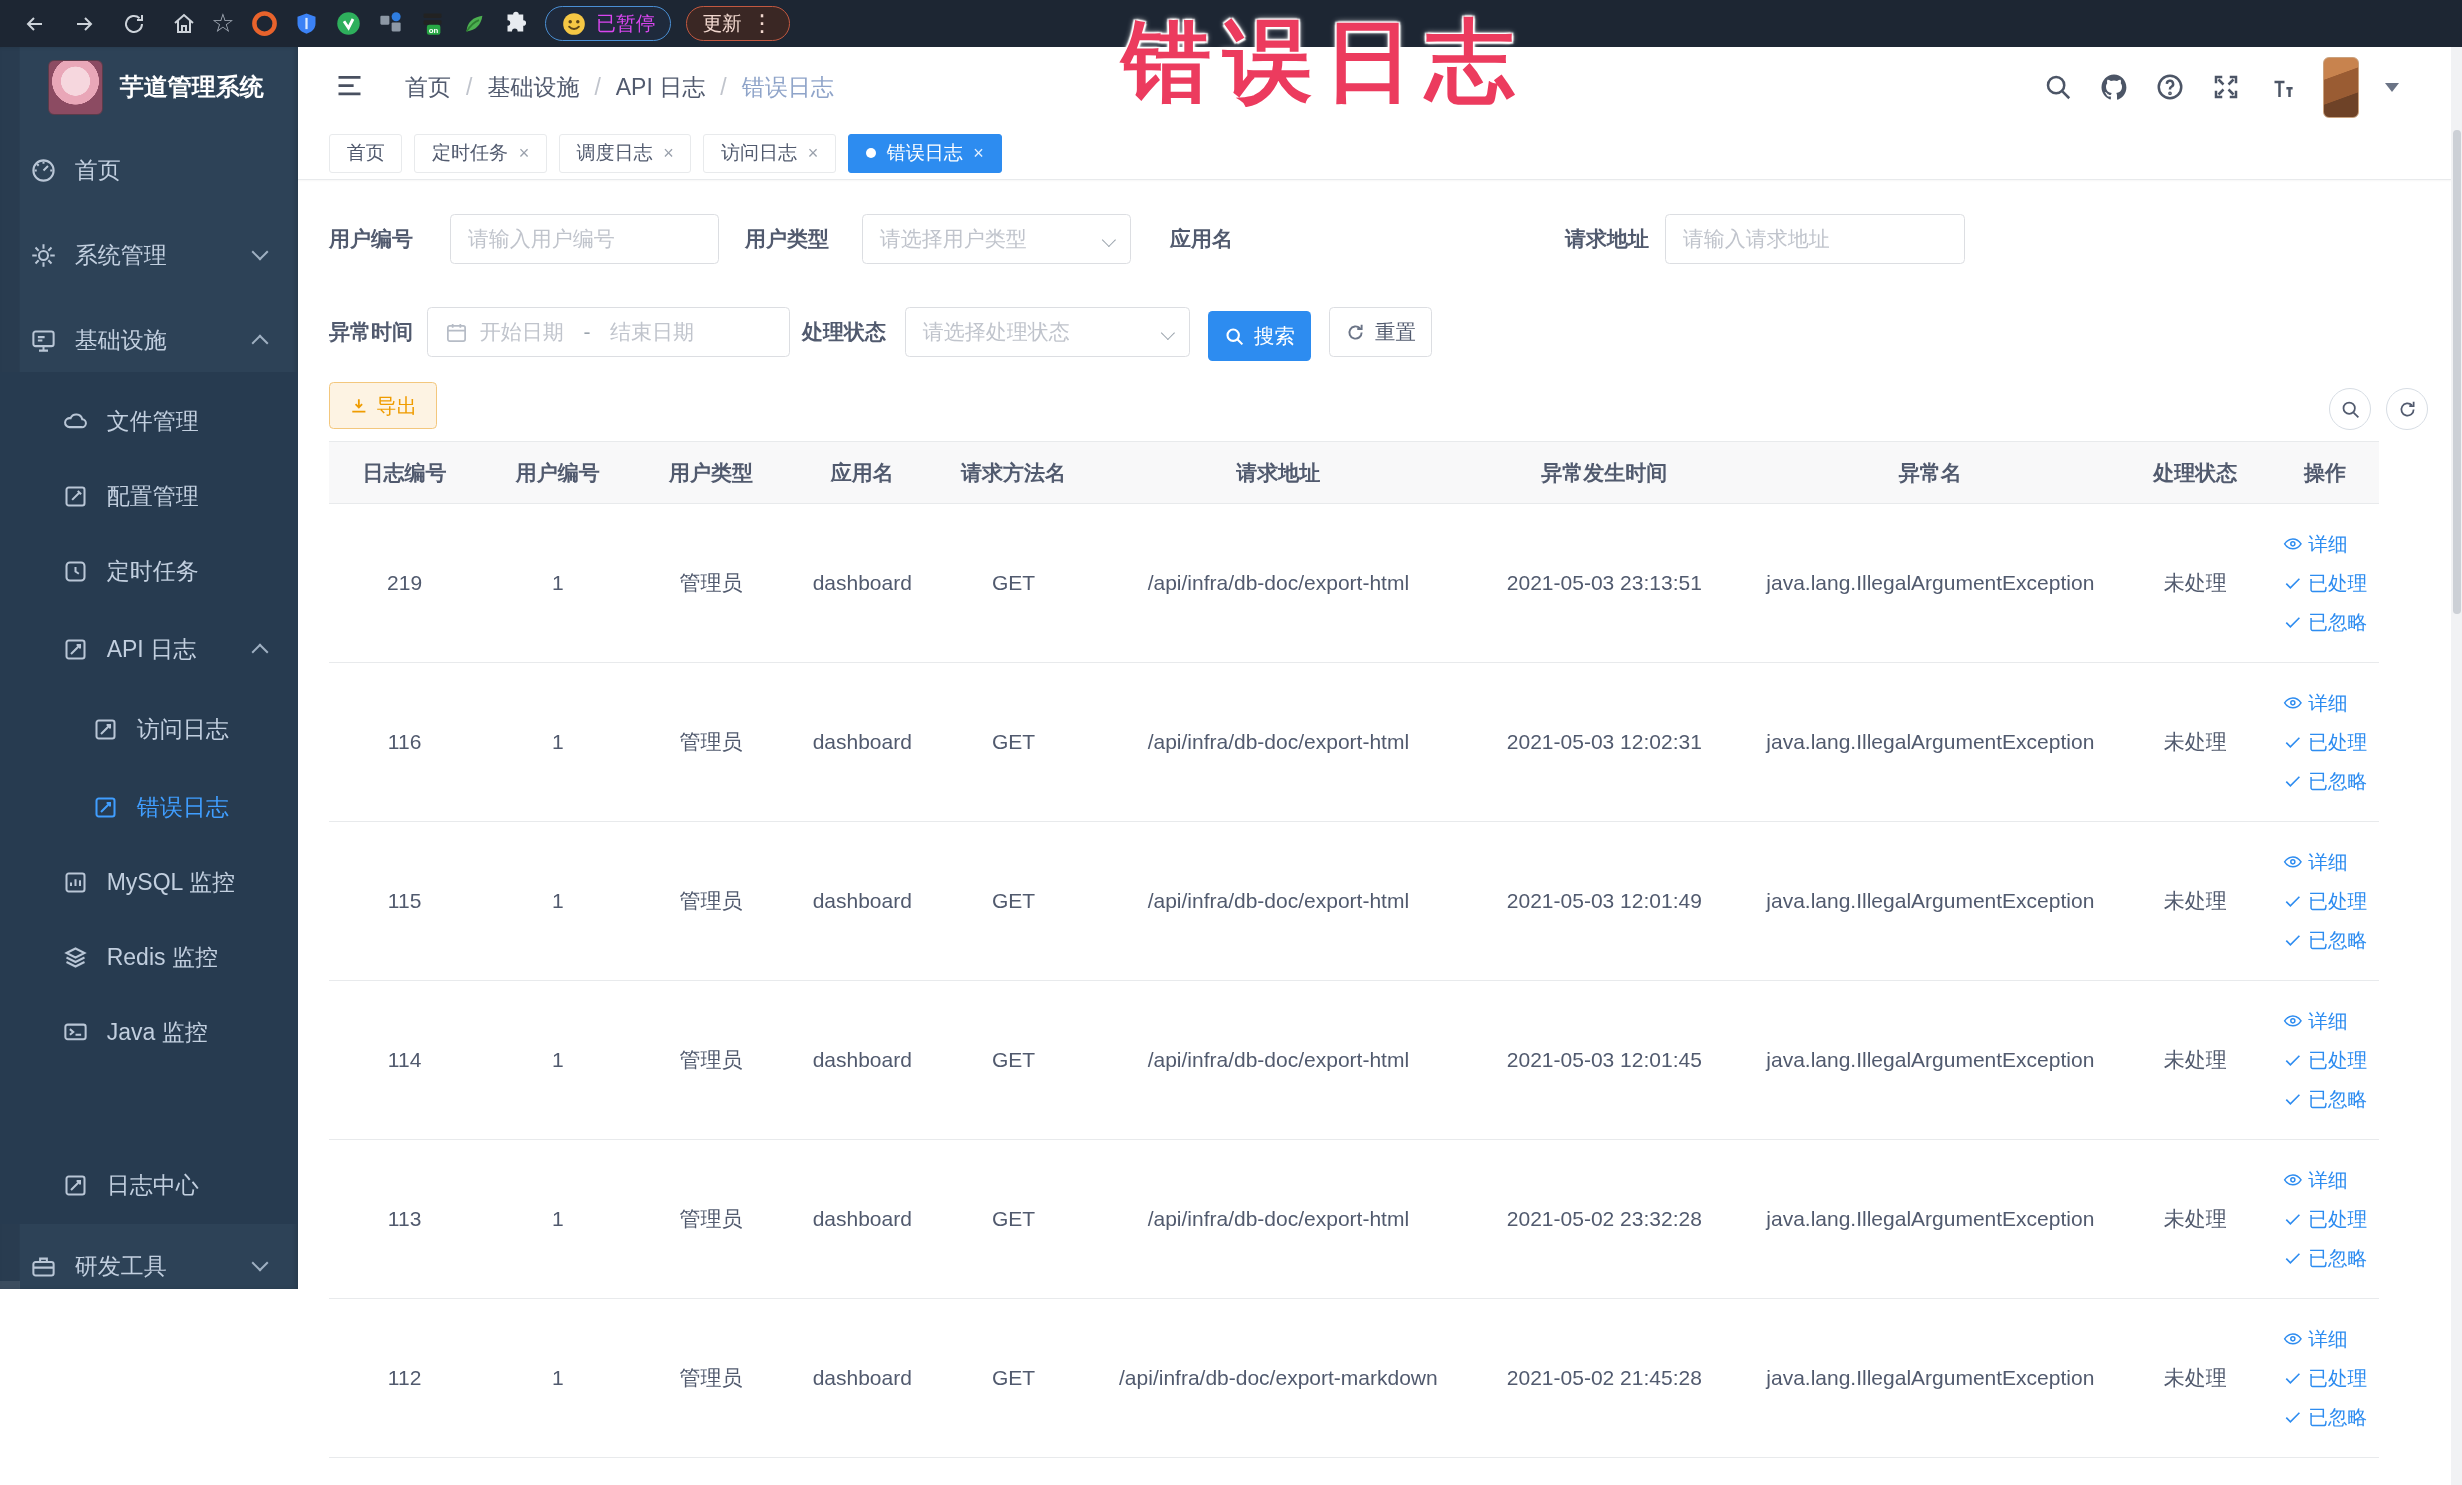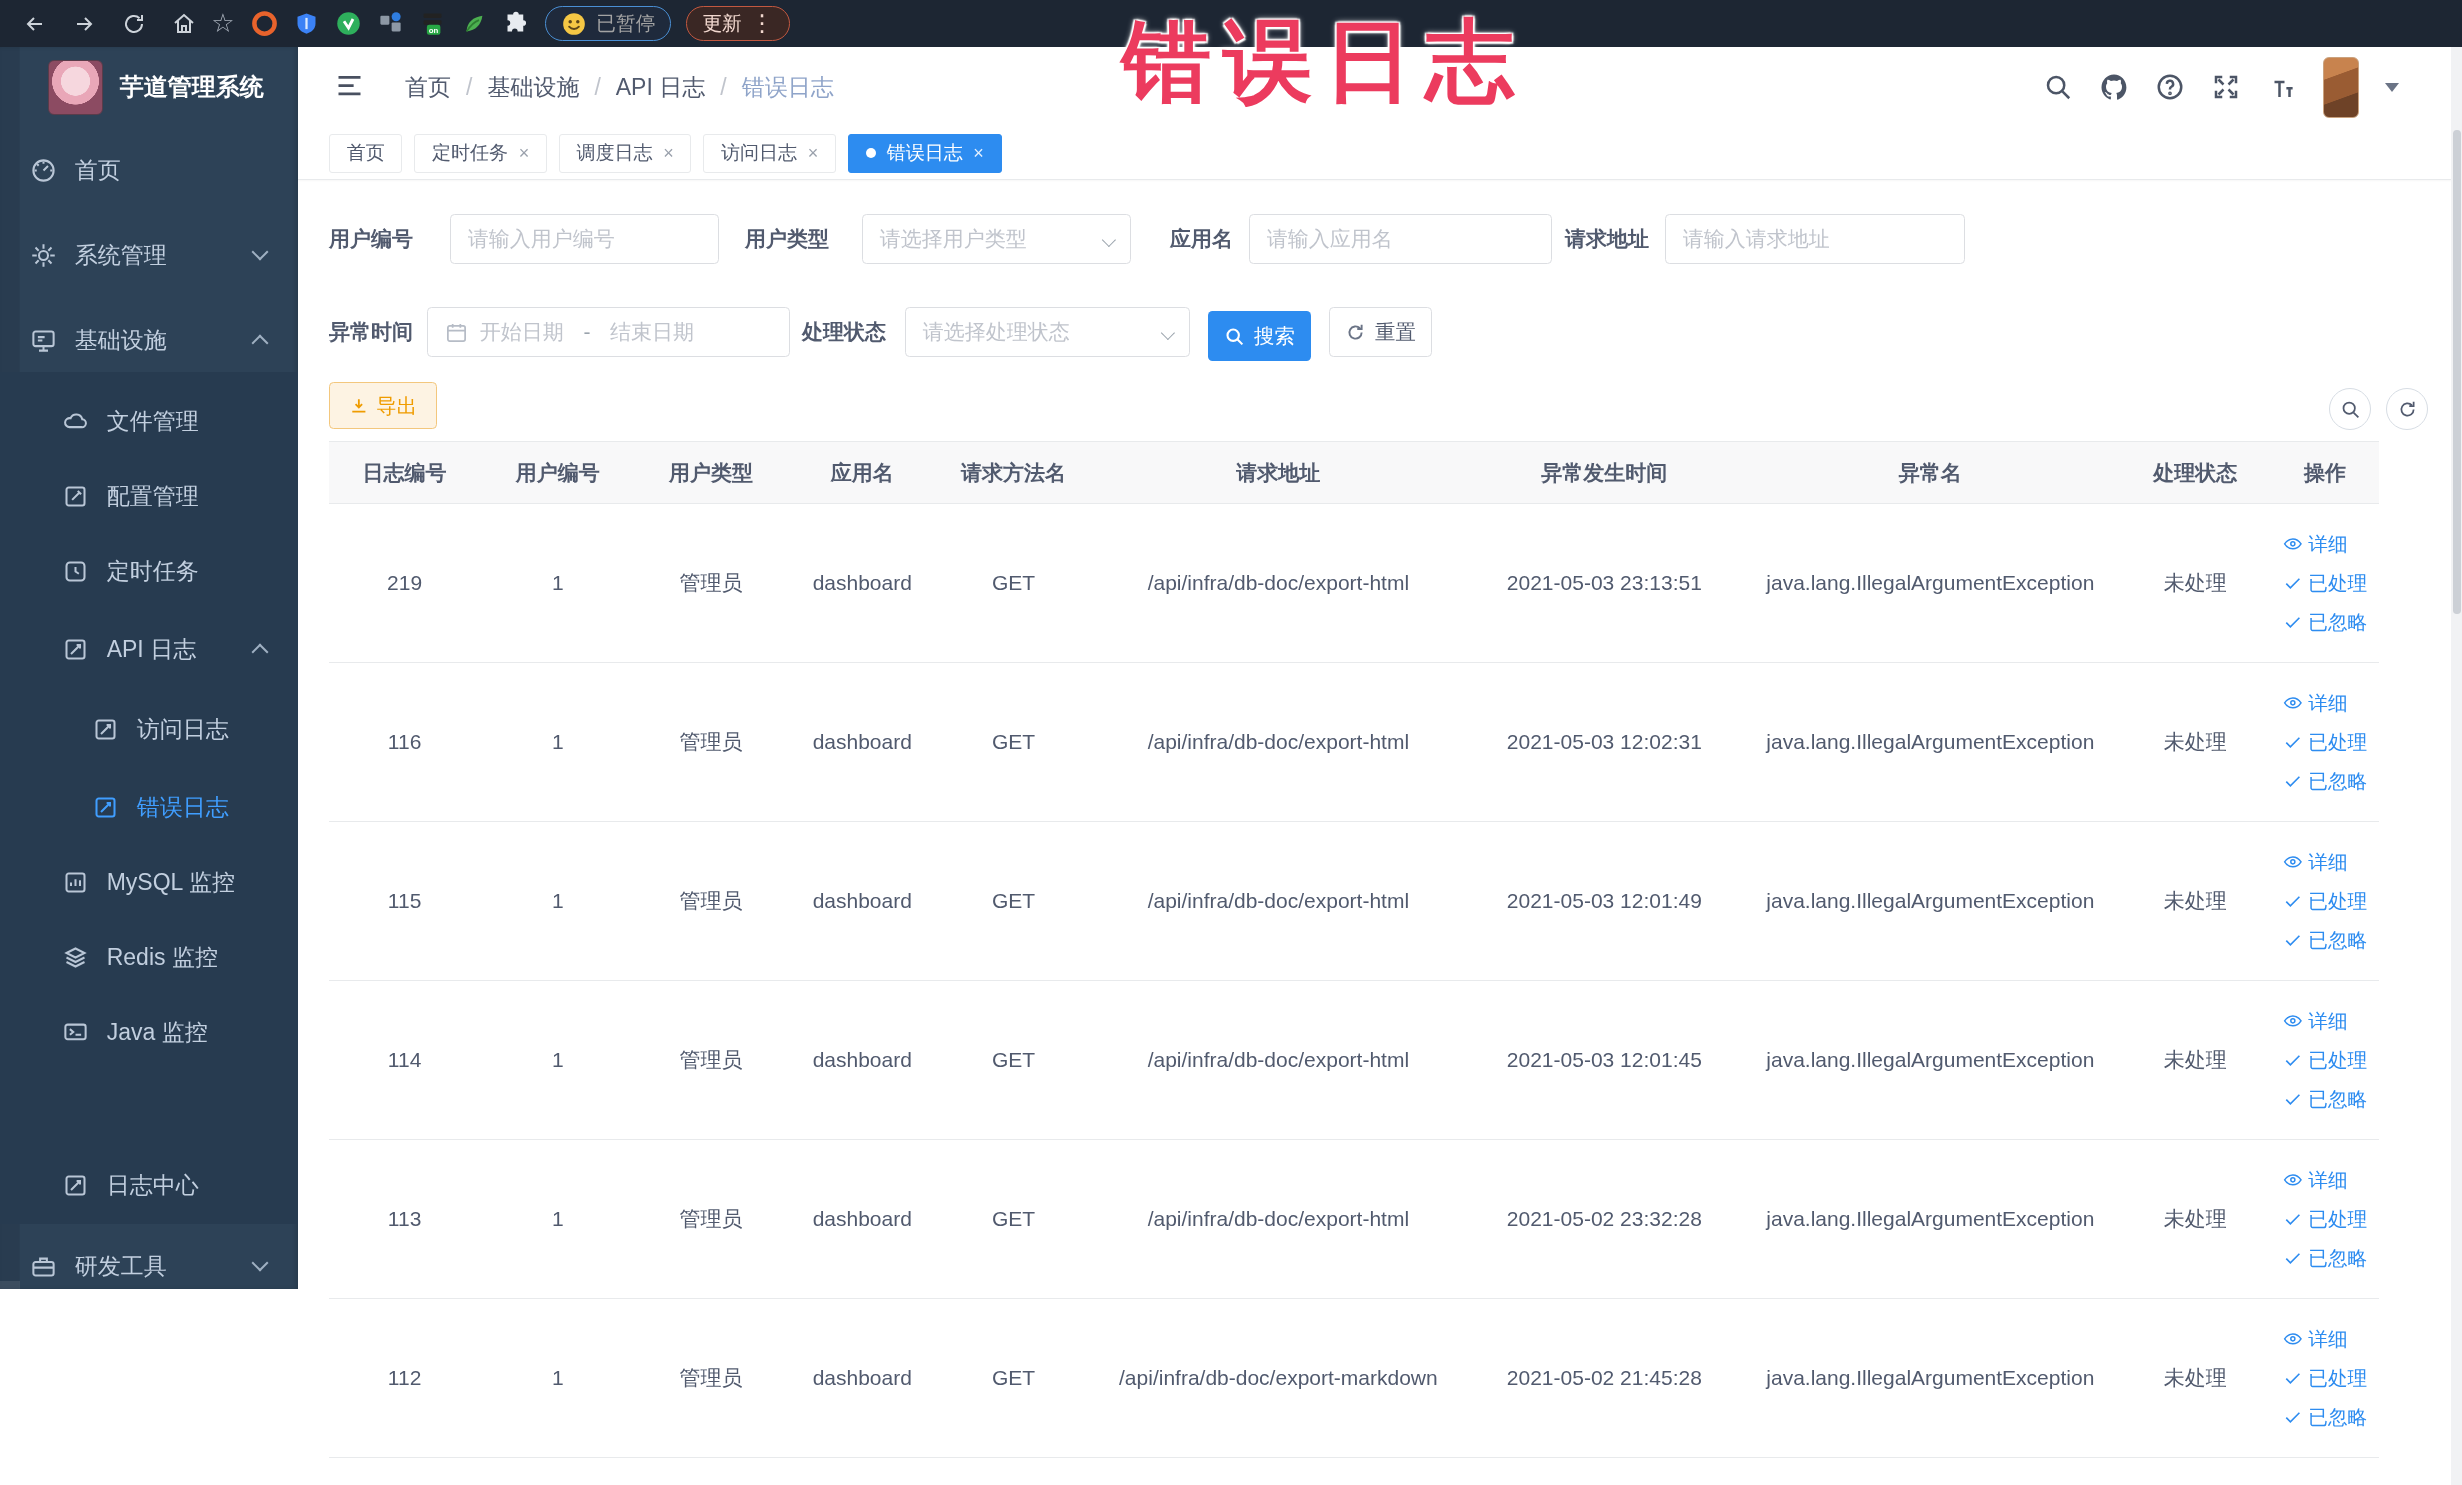--- a/index.html
+++ b/index.html
@@ -16,21 +16,21 @@
   #addr-pill { height:33px; width:1553px; margin-left:21px; background:#272f3d;
     border-radius:16.7px; display:flex; align-items:center; padding:0 18px; flex:none; }
   #addr-pill .warn { color:#d6dae0; font-size:19.7px; display:flex; align-items:center; gap:7.6px; }
   #addr-sep { width:1.5px; height:19.7px; background:#49536a; margin:0 13.6px; }
   .url-host { color:#e8eaed; font-size:20.4px; }
   .url-path { color:#8f97a3; font-size:20.4px; }
   #bb-right { display:flex; align-items:center; margin-left:10.6px; gap:15px; }
   .ext-ic { width:27px; height:27px; display:flex; align-items:center; justify-content:center; flex:none; }
   .pill-btn { height:35px; border-radius:17.4px; display:flex; align-items:center;
     padding:0 15px; font-size:19.7px; gap:9px; flex:none; }
-  #paused-pill { border:1.5px solid #4a8fd4; background:#1f2a3c; color:#a3a3a3; }
+  #paused-pill { border:1.5px solid #4a8fd4; background:#1f2a3c; color:#d946ef; }
   #update-pill { border:1.5px solid #c25840; background:#3a2724; color:#f2d8cf; }
   .kebab { font-size:23px; letter-spacing:0; }
 
   
   #sidebar { position:absolute; left:0; top:47px; width:298px; height:1242px;
     background:#2d4257; box-shadow:inset -2.3px 0 4.5px rgba(0,0,0,.12), inset 19.7px 0 0 rgba(0,0,0,.08); }
   #main { position:absolute; left:298px; top:47px; width:2154px; height:1439px; background:#fff; }
 
   
   #logo-row { position:absolute; left:0; top:10.6px; width:100%; height:59px; display:flex;
@@ -442,23 +442,20 @@
     </div>
     <div class="fgroup" style="left:447px; top:167px;">
       <span class="flabel" style="width:117px">用户类型</span>
       <span class="fbox" style="width:269px">
         <span>请选择用户类型</span>
         <span class="sel-chev"></span>
       </span>
     </div>
     <div class="fgroup" style="left:872px; top:167px;">
       <span class="flabel" style="width:79px">应用名</span>
-      <span class="fbox" style="width:303px">
-        <input placeholder="请输入应用名" style="">
-      </span>
     </div>
     <div class="fgroup" style="left:1267px; top:167px;">
       <span class="flabel" style="width:100px">请求地址</span>
       <span class="fbox" style="width:300px">
         <input placeholder="请输入请求地址" style="">
       </span>
     </div>
 
     <div class="fgroup" style="left:31px; top:260px;">
       <span class="flabel" style="width:98px">异常时间</span>

